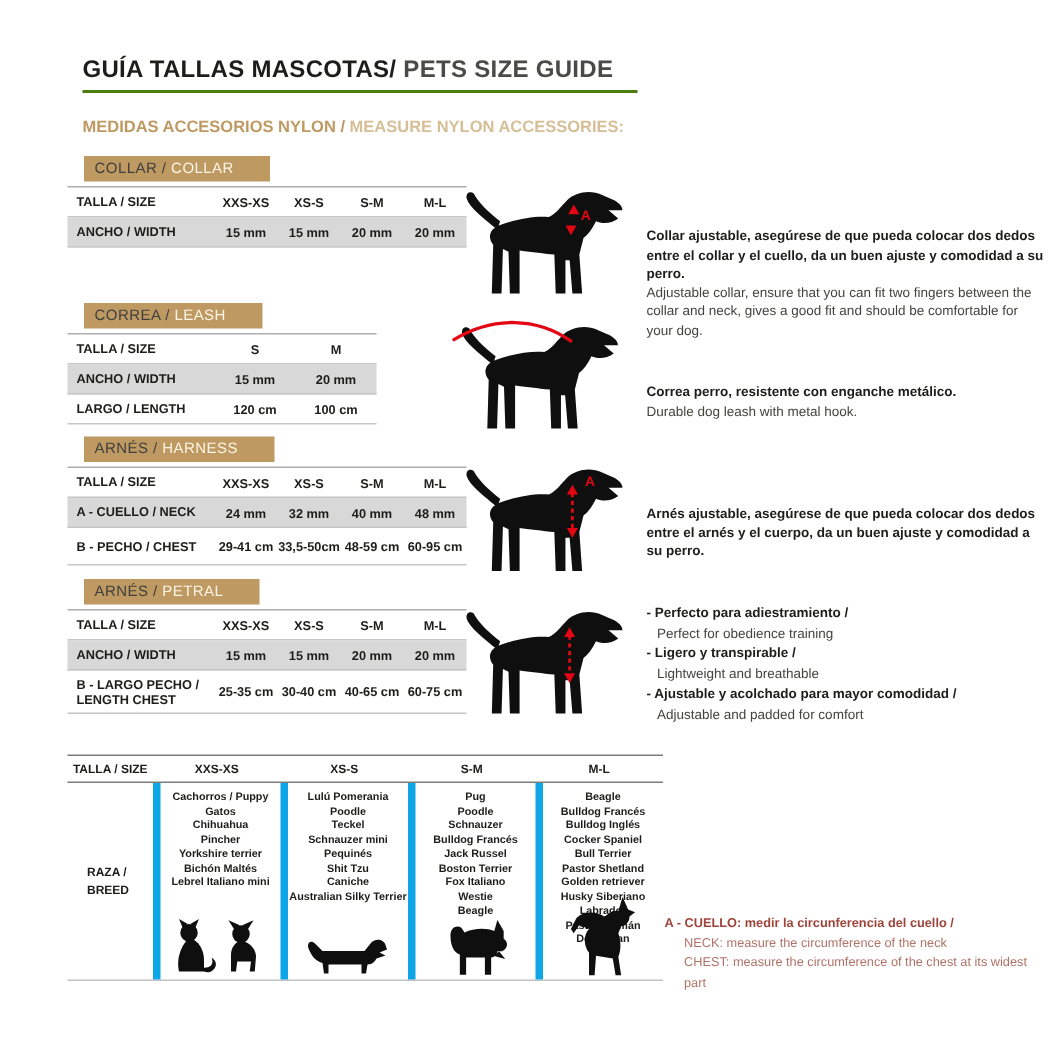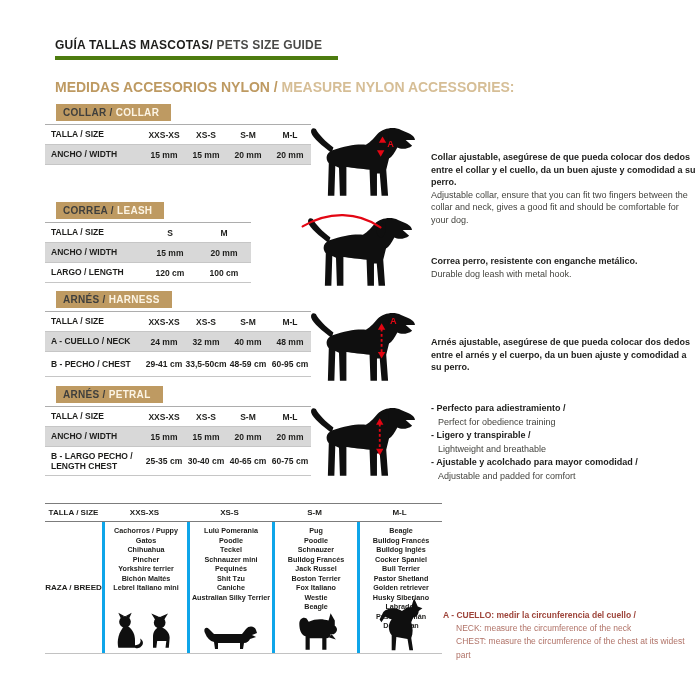--- a/index.html
+++ b/index.html
@@ -2,30 +2,30 @@
 <html><head>
 <meta charset="utf-8">
 <style>
   html,body { margin:0; padding:0; background:#ffffff; }
   .page {
     position:relative; width:700px; height:700px; background:#ffffff;
     font-family:"Liberation Sans","DejaVu Sans",sans-serif; color:#1d1d1b; overflow:hidden;
   }
   
   .title {
-    position:absolute; left:55px; top:38px; font-size:12px; font-weight:bold;
-    letter-spacing:0.2px; border-bottom:4px solid #4d7c0f; padding:0 16px 4px 0; white-space:nowrap;
+    position:absolute; left:55px; top:38px; font-size:16px; font-weight:bold;
+    letter-spacing:0.2px; border-bottom:2px solid #4d7c0f; padding:0 16px 4px 0; white-space:nowrap;
   }
   .title .en { color:#4a4a48; }
-  .subtitle { position:absolute; left:55px; top:79px; font-size:14px; font-weight:bold; color:#BE9A62; white-space:nowrap; }
+  .subtitle { position:absolute; left:55px; top:79px; font-size:11px; font-weight:bold; color:#BE9A62; white-space:nowrap; }
   .subtitle .en { color:#D6BE96; }
   
   .band {
     position:absolute; left:56px; background:#BE9A62; color:#3f3f3d;
-    font-size:10px; font-weight:bold; letter-spacing:0.3px; padding:3px 12px 3px 7px; white-space:nowrap;
+    font-size:10px; font-weight:normal; letter-spacing:0.3px; padding:3px 24px 3px 7px; white-space:nowrap;
   }
   .band .en { color:#FCF4E4; }
   
   .tbl { position:absolute; left:45px; border-top:1px solid #ADADAD; }
   .tr { display:grid; align-items:center; border-bottom:1px solid #C6C6C6; min-height:19px; font-size:8.5px; font-weight:bold; }
   .tbl5 .tr { grid-template-columns:98px 42px 42px 42px 42px; }
   .tbl3 .tr { grid-template-columns:98px 54px 54px; }
   .tr .c { text-align:center; }
   .tr .l { text-align:left; padding-left:6px; line-height:1.2; padding-right:4px; }
   .tr.gray { background:#D8D8D8; }
@@ -41,22 +41,22 @@
   .dogbox { position:absolute; width:122px; height:88px; }
   .dogbox svg { width:100%; height:100%; }
   
   .breeds { position:absolute; left:45px; top:503px; width:397px; }
   .b-head {
     display:grid; grid-template-columns:57px 85px 85px 85px 85px; height:17px; align-items:center;
     border-top:1px solid #7c7c7c; border-bottom:1px solid #7c7c7c;
     font-size:8px; font-weight:bold; text-align:center;
   }
   .b-body { display:grid; grid-template-columns:57px 85px 85px 85px 85px; height:131px; border-bottom:1px solid #c2c2c2; }
-  .b-label { display:flex; align-items:center; justify-content:center; text-align:left; font-size:8px; font-weight:bold; line-height:1.4; }
-  .b-cell { position:relative; border-left:3px solid #0ea5e9; text-align:center; padding-top:4px; }
+  .b-label { display:flex; align-items:center; justify-content:center; text-align:left; font-size:8px; font-weight:bold; line-height:1.4;margin-left:13px; }
+  .b-cell { position:relative; border-left:5px solid #0ea5e9; text-align:center; padding-top:4px; }
   .b-list { font-size:7.2px; font-weight:bold; line-height:1.32; }
   .b-list div { white-space:nowrap; }
   .b-animals { position:absolute; bottom:1px; left:0; right:0; display:flex; justify-content:center; align-items:flex-end; gap:3px; }
   .b-animals svg { display:block; }
   
   .notes { position:absolute; left:443px; top:609px; width:256px; font-size:8.5px; line-height:1.55; }
   .note-es { font-weight:bold; color:#9E453B; }
   .note-en { padding-left:13px; color:#B07267; }
   .sil { fill:#0f0f0f; }
 </style>

